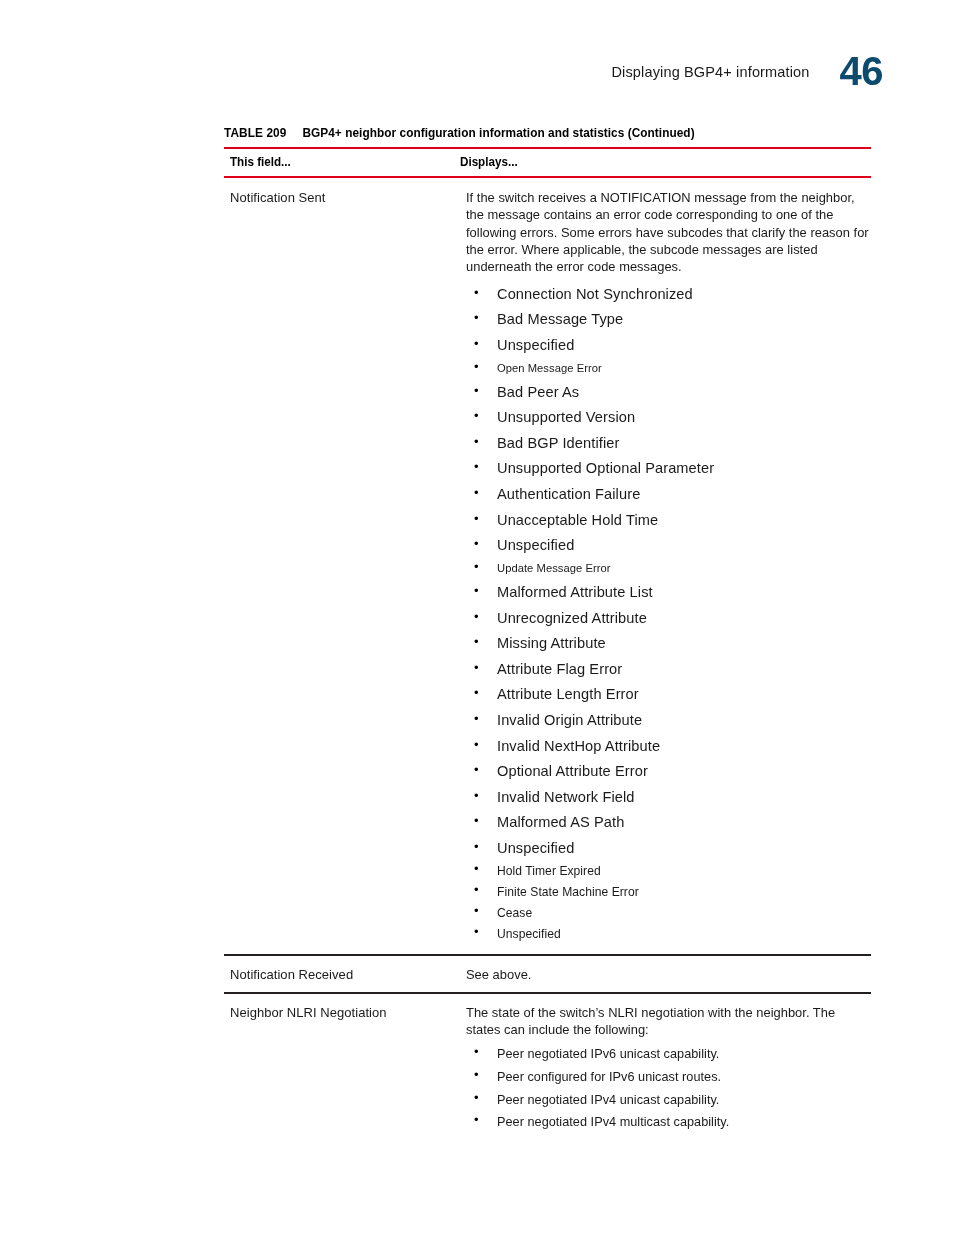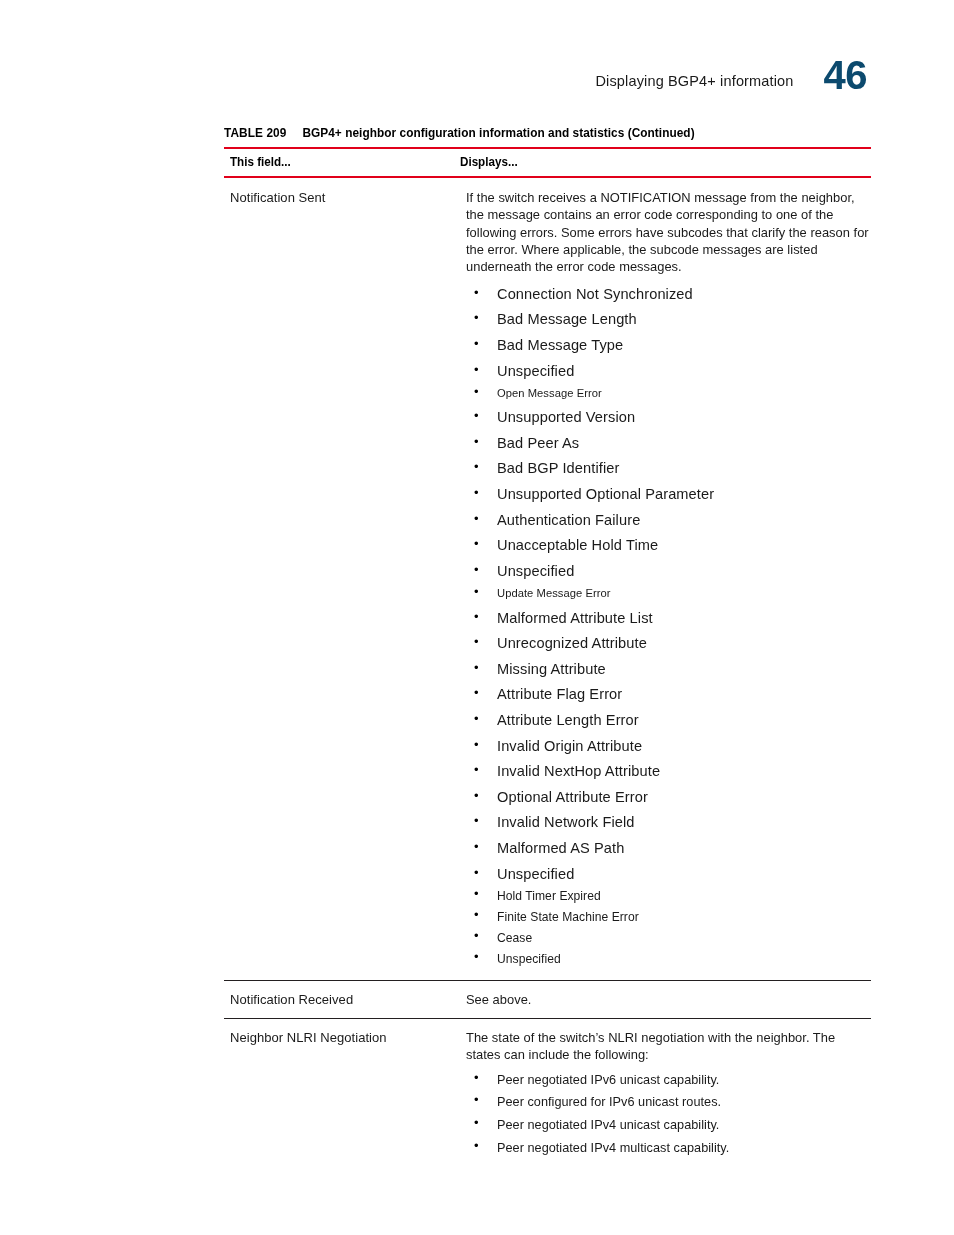--- a/index.html
+++ b/index.html
@@ -13,25 +13,25 @@
     position: relative;
     font-family: "Liberation Sans", sans-serif;
     color: #000000;
     -webkit-font-smoothing: antialiased;
   }
 
   
   .page-header {
     position: absolute;
     top: 52px;
-    left: 220px;
+    left: 236px;
     width: 647px;
     height: 46px;
     display: flex;
-    align-items: center;
+    align-items: flex-start;
     justify-content: flex-end;
   }
   .header-title {
     font-size: 14.5px;
     color: #1a1a1a;
     letter-spacing: 0.15px;
     padding-top: 12px;
     white-space: nowrap;
   }
   .chapter-number {
@@ -226,26 +226,25 @@
   <div class="rule-red"></div>
 
   <div class="trow body-row row-notify">
     <div class="col-field">
       <div class="field-text">Notification Sent</div>
     </div>
     <div class="col-displays">
       <div class="para tight">If the switch receives a NOTIFICATION message from the neighbor, the message contains an error code corresponding to one of the following errors.  Some errors have subcodes that clarify the reason for the error. Where applicable, the subcode messages are listed underneath the error code messages.</div>
       <ul class="blist list-gap-top">
         <li class="lvl-item">Connection Not Synchronized</li>
-        <li class="lvl-item">Bad Message Length</li>
         <li class="lvl-item">Bad Message Type</li>
         <li class="lvl-item">Unspecified</li>
         <li class="lvl-head">Open Message Error</li>
+        <li class="lvl-item">Bad Peer As</li>
         <li class="lvl-item">Unsupported Version</li>
-        <li class="lvl-item">Bad Peer As</li>
         <li class="lvl-item">Bad BGP Identifier</li>
         <li class="lvl-item">Unsupported Optional Parameter</li>
         <li class="lvl-item">Authentication Failure</li>
         <li class="lvl-item">Unacceptable Hold Time</li>
         <li class="lvl-item">Unspecified</li>
         <li class="lvl-head">Update Message Error</li>
         <li class="lvl-item">Malformed Attribute List</li>
         <li class="lvl-item">Unrecognized Attribute</li>
         <li class="lvl-item">Missing Attribute</li>
         <li class="lvl-item">Attribute Flag Error</li>

